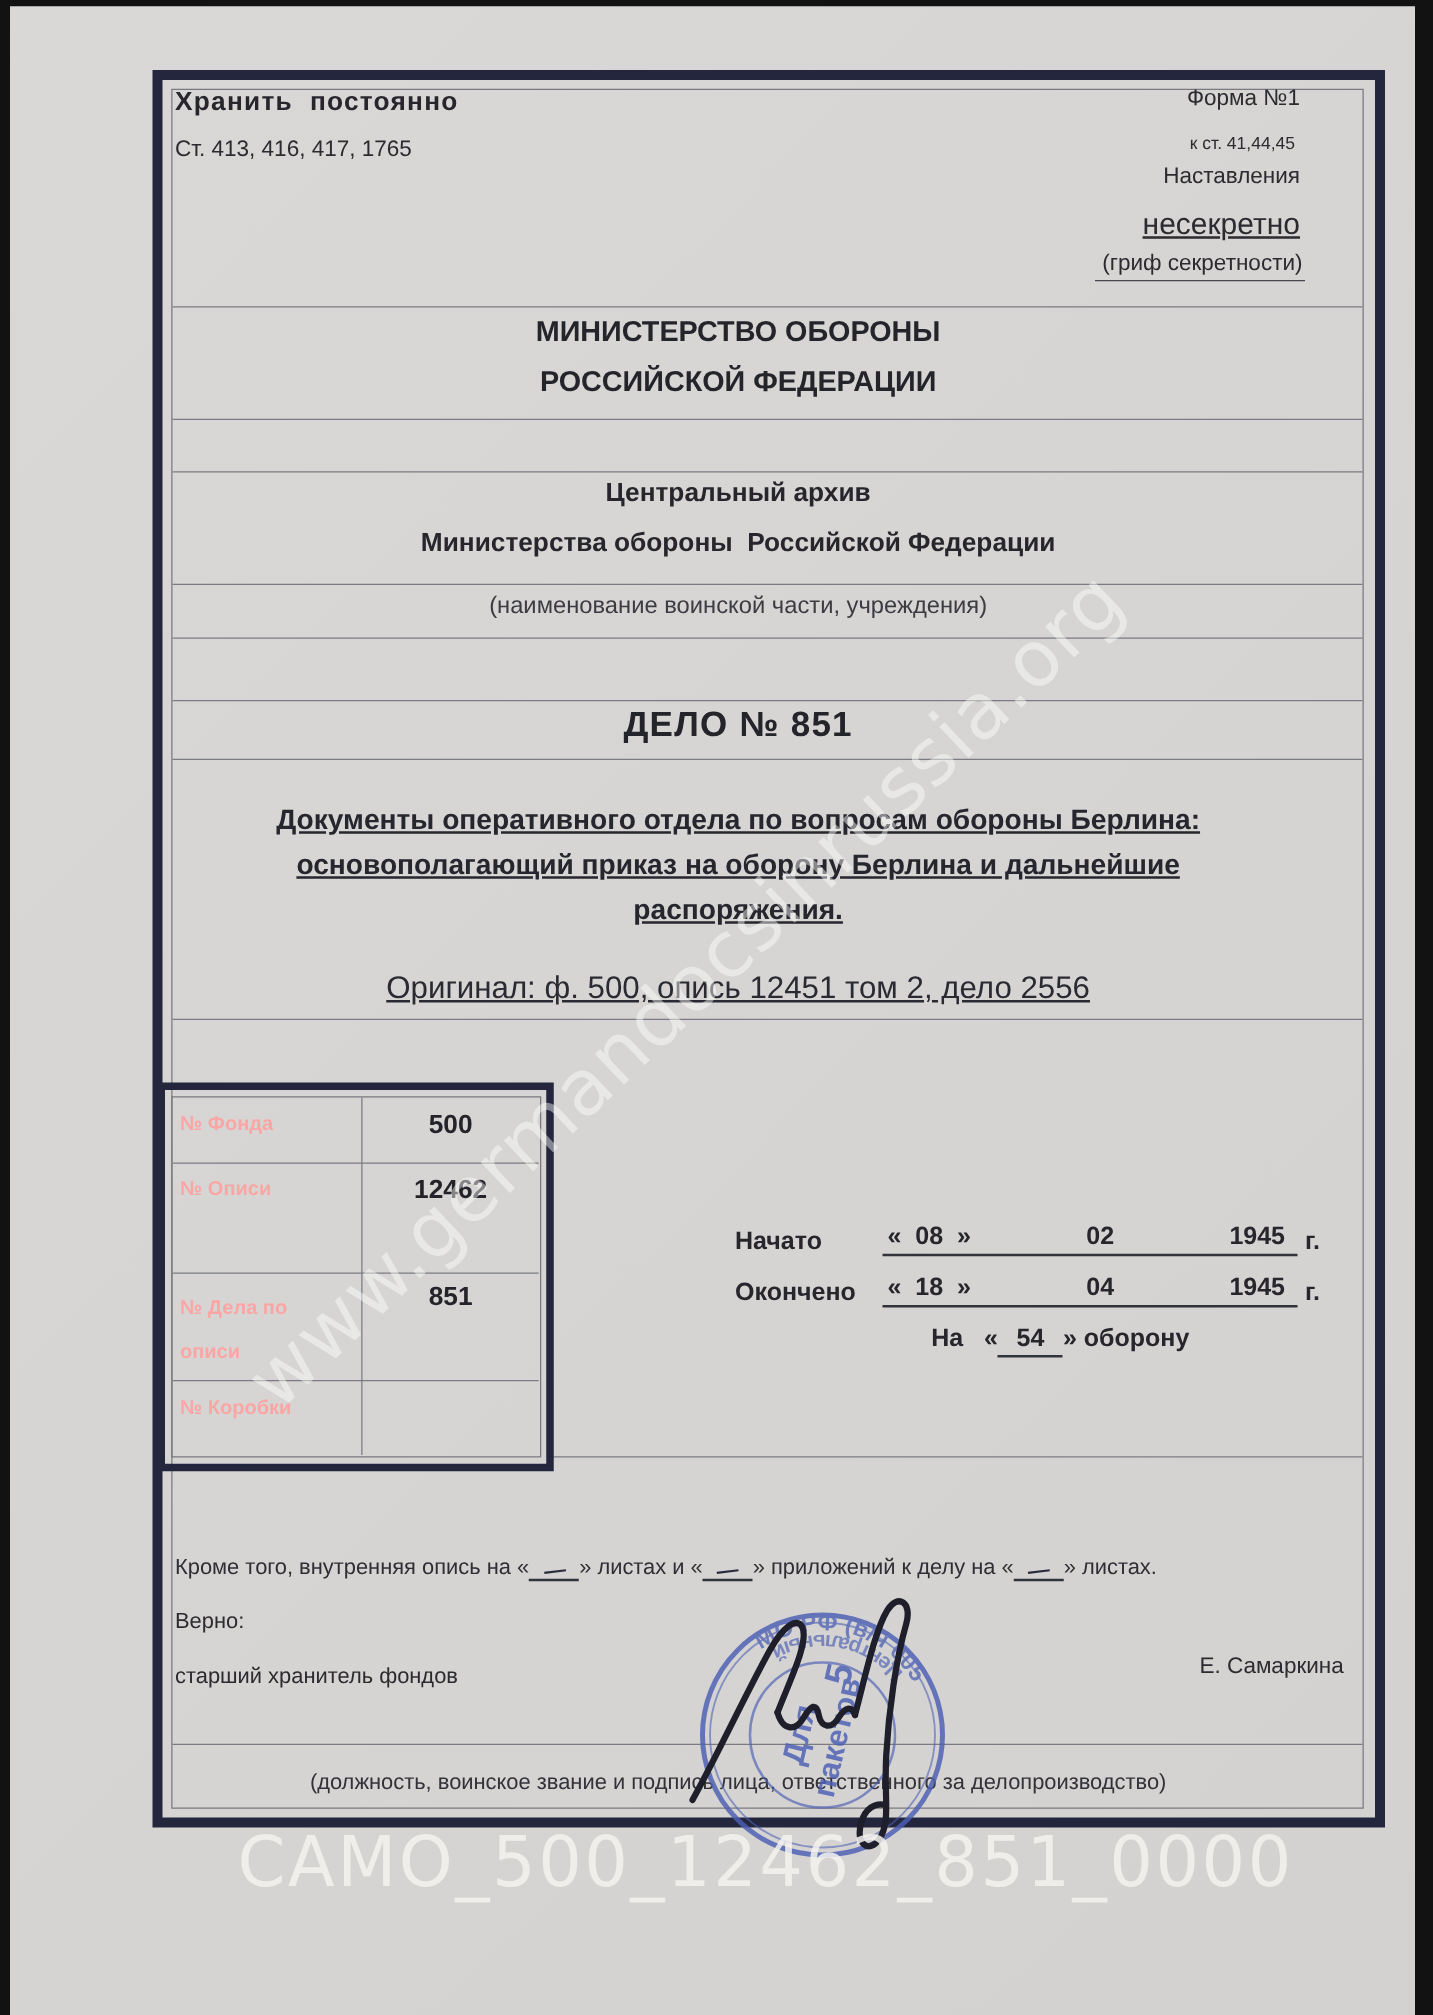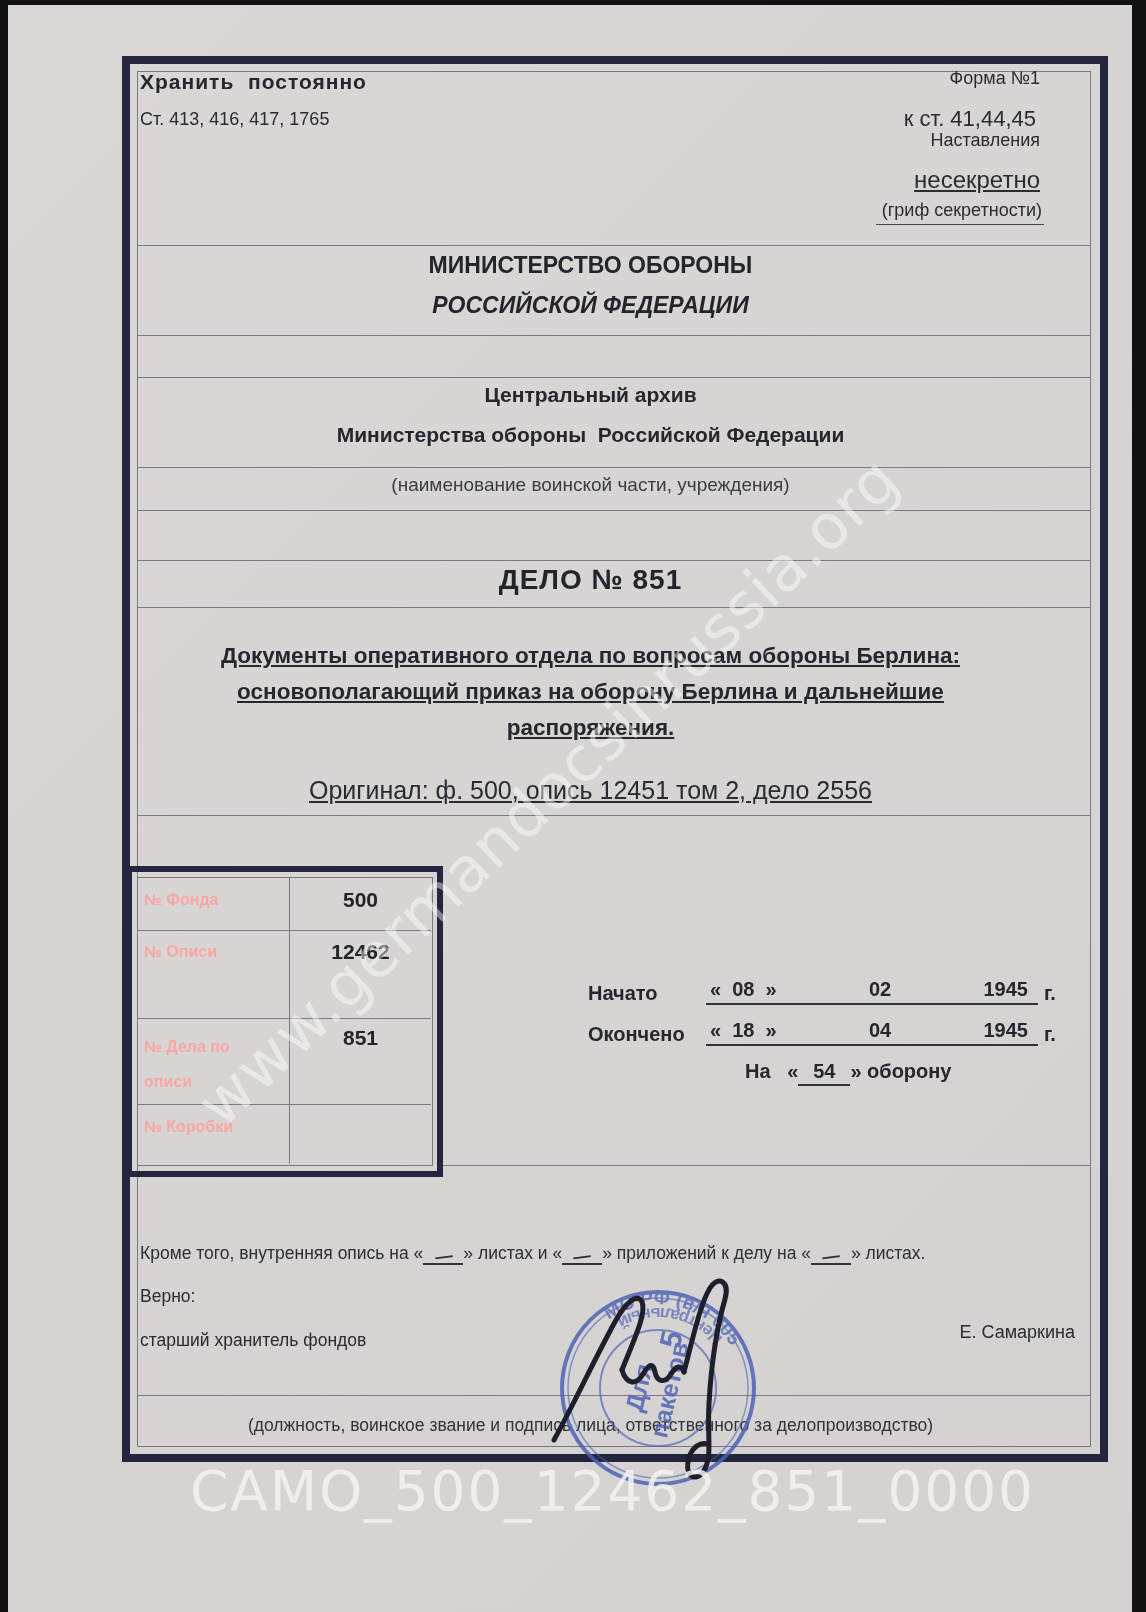--- a/index.html
+++ b/index.html
@@ -15,28 +15,28 @@
   .hline{position:absolute;left:138px;width:952px;height:1px;background:#7b7c82;}
   .txt{position:absolute;white-space:pre;}
   .center-band{position:absolute;left:138px;width:905px;text-align:center;white-space:pre;}
   .serif{font-family:Liberation Sans, sans-serif;}
   
   .hl-keep{left:140px;top:70px;font-size:21px;font-weight:bold;letter-spacing:1px;color:#26262c;}
   .hl-2{left:140px;top:109px;font-size:18px;}
   .hl-3{left:140px;top:134px;font-size:18px;}
   .hr-block{position:absolute;left:790px;top:0;width:250px;text-align:right;}
   .hr-form{position:absolute;right:0;top:68px;font-size:18px;white-space:pre;}
-  .hr-ref1{position:absolute;right:4px;top:106px;font-size:22px;white-space:pre;}
+  .hr-ref1{position:absolute;right:4px;top:106px;font-size:14px;white-space:pre;}
   .hr-ref2{position:absolute;right:0;top:130px;font-size:18px;white-space:pre;}
   .hr-secrecy{position:absolute;right:0;top:166px;font-size:24px;text-decoration:underline;white-space:pre;}
   .hr-seccap{position:absolute;right:-4px;top:200px;font-size:18px;border-bottom:1px solid #46464c;
              padding:0 2px 3px 6px;white-space:pre;}
   
   .m1{top:252px;font-size:23px;font-weight:bold;color:#24242b;}
-  .m2{top:292px;font-size:23px;font-weight:bold;color:#24242b;font-style:italic;}
+  .m2{top:292px;font-size:23px;font-weight:bold;color:#24242b;}
   .a1{top:383px;font-size:21px;font-weight:bold;color:#26262c;}
   .a2{top:423px;font-size:21px;font-weight:bold;color:#26262c;}
   .acap{top:474px;font-size:19px;color:#3c3c42;}
   .case-title{top:564px;font-size:28px;font-weight:bold;letter-spacing:1px;color:#24242b;}
   .desc{font-size:22.5px;font-weight:bold;text-decoration:underline;color:#26262e;}
   .d1{top:643px;} .d2{top:679px;} .d3{top:715px;}
   .orig{top:776px;font-size:25px;text-decoration:underline;color:#2a2a32;}
   
   .tbl-outer{position:absolute;left:126px;top:866px;width:305px;height:299px;border:6px solid #23263c;}
   .tbl-inner{position:absolute;left:137px;top:877px;width:294px;height:287px;border:1px solid #797a80;}

